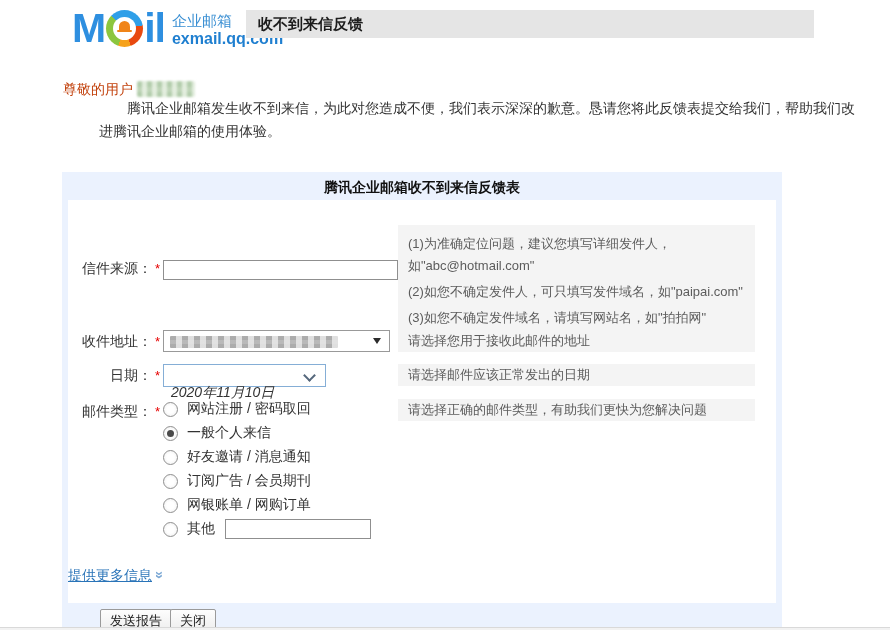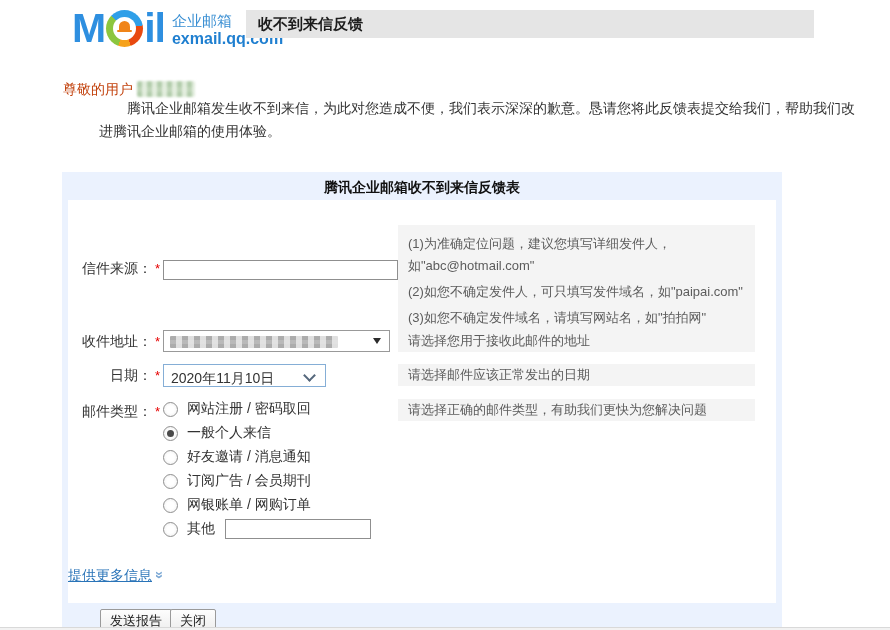--- a/index.html
+++ b/index.html
@@ -48,21 +48,21 @@
 
   .fake-select{position:absolute;background:#fff;box-sizing:border-box;cursor:default;}
   .sel-recipient{left:95px;top:130px;width:227px;height:22px;border:1px solid #999;}
   .redacted-strip{position:absolute;left:6px;top:5px;width:168px;height:12px;border-radius:1px;
       background-image:repeating-linear-gradient(90deg,rgba(140,140,140,.55) 0 6px,rgba(225,225,225,.9) 6px 12px),
                        repeating-linear-gradient(0deg,rgba(170,170,170,.5) 0 4px,rgba(235,235,235,.7) 4px 8px);
       filter:blur(.7px);}
   .tri-down{position:absolute;right:8px;top:7px;width:0;height:0;
             border-left:4px solid transparent;border-right:4px solid transparent;border-top:6px solid #2b2b2b;}
   .sel-date{left:95px;top:164px;width:163px;height:23px;border:1px solid #85aed6;}
-  .sel-date .val{position:absolute;left:7px;top:5px;font-size:14px;color:#333;}
+  .sel-date .val{position:absolute;left:7px;top:19px;font-size:14px;color:#333;font-style:italic;}
   .chev{position:absolute;right:11px;top:6px;width:7px;height:7px;
         border-right:2px solid #55677c;border-bottom:2px solid #55677c;transform:rotate(45deg);}
 
   .radio-group{position:absolute;left:95px;top:197px;}
   .radio-row{display:flex;align-items:center;height:24px;font-size:14px;color:#333;cursor:default;}
   .radio{width:13px;height:13px;border:1px solid #8f8f8f;border-radius:50%;
          background:radial-gradient(#fff 40%,#ececec);margin-right:9px;position:relative;flex:none;}
   .radio-row.checked .radio::after{content:"";position:absolute;left:3px;top:3px;width:7px;height:7px;
          border-radius:50%;background:#4a4a4a;}
   .other-input{width:136px;height:18px;border:1px solid #8f8f8f;margin-left:10px;

